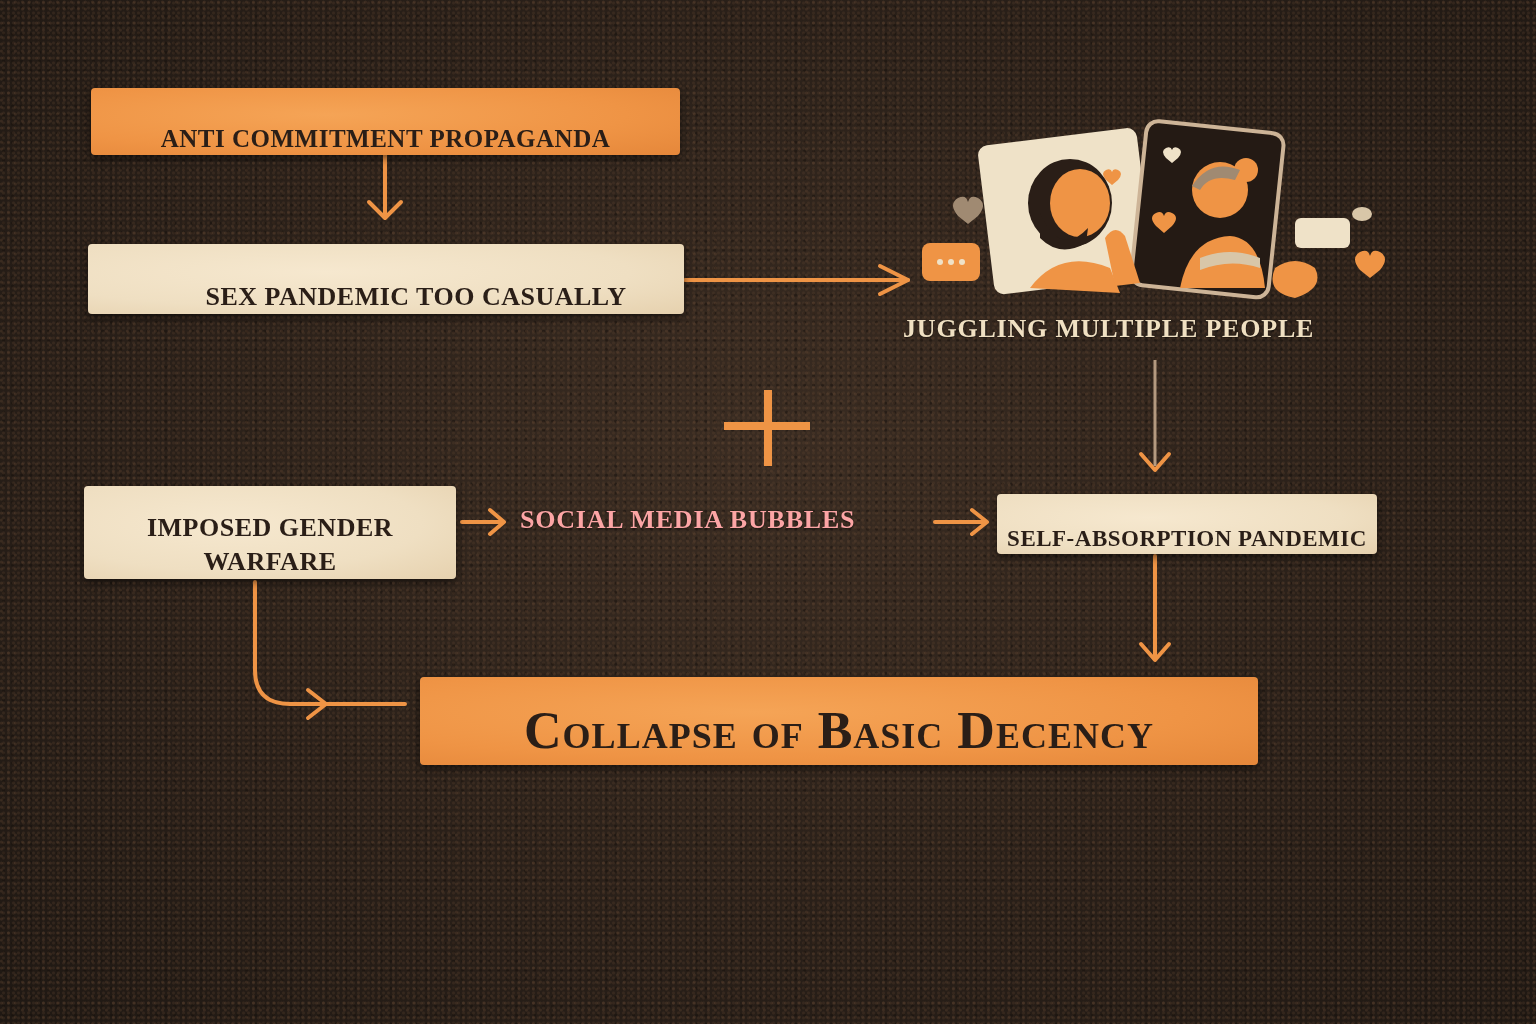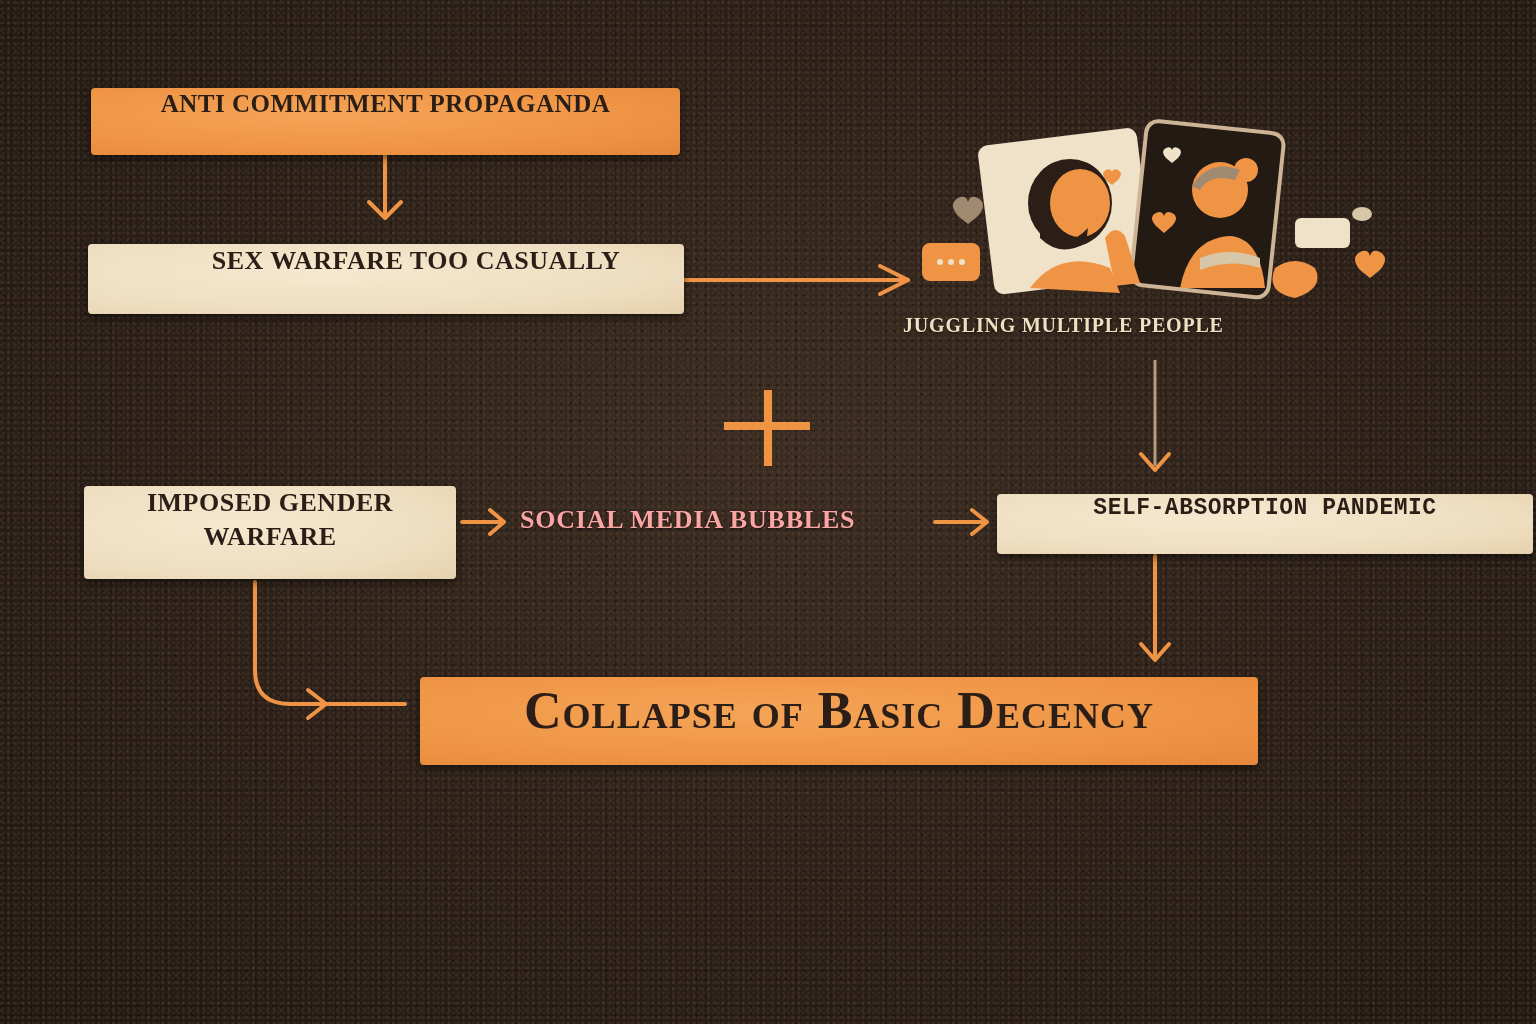--- a/index.html
+++ b/index.html
@@ -8,21 +8,21 @@
     background-color: #2b2119;
     background-image:
       radial-gradient(circle at 20% 30%, rgba(120,85,60,0.25) 0 1px, transparent 2px),
       radial-gradient(circle at 70% 60%, rgba(90,65,45,0.30) 0 1px, transparent 2px),
       radial-gradient(circle at 40% 80%, rgba(20,14,10,0.45) 0 1px, transparent 2px),
       radial-gradient(ellipse at 50% 45%, #3a2c22 0%, #2a2019 55%, #1f1813 100%);
     background-size: 7px 7px, 5px 5px, 9px 9px, 100% 100%;
     font-family: "Liberation Serif", "DejaVu Serif", serif;
   }
   .box {
-    position: absolute; display: flex; align-items: flex-start; justify-content: center;
+    position: absolute; display: flex; align-items: flex-end; justify-content: center;
     text-align: center; font-weight: bold; color: #2a1e17; border-radius: 4px;
     box-shadow: 0 3px 8px rgba(0,0,0,0.55);
     letter-spacing: 0.5px; line-height: 1.3;
   }
   .orange {
     background: radial-gradient(ellipse at 40% 40%, #f5a456 0%, #ef9445 60%, #e5873a 100%);
   }
   .cream {
     background: radial-gradient(ellipse at 40% 40%, #f6e8cf 0%, #efdfc2 60%, #e6d1ae 100%);
   }
@@ -60,21 +60,21 @@
     <polyline points="1141,454 1155,470 1169,454"></polyline>
   </g>
   <line x1="1155" y1="360" x2="1155" y2="466" stroke="#b49a80" stroke-width="3"></line>
 </svg>
 
 <div class="box orange" style="left:91px; top:88px; width:589px; height:67px; font-size:25px;">
   <span>ANTI COMMITMENT PROPAGANDA</span>
 </div>
 
 <div class="box cream" style="left:88px; top:244px; width:596px; height:70px; font-size:26px; padding-left:60px; box-sizing:border-box;">
-  <span>SEX WARFARE TOO CASUALLY</span>
+  <span>SEX PANDEMIC TOO CASUALLY</span>
 </div>
 
 <div style="position:absolute; left:910px; top:118px; width:480px; height:190px;">
   <svg width="480" height="190" viewBox="0 0 480 190">
 
     <g transform="rotate(-7 140 90)">
       <rect x="75" y="20" width="160" height="150" rx="10" fill="#efe2c8"></rect>
     </g>
 
     <ellipse cx="160" cy="85" rx="42" ry="44" fill="#2a1e17"></ellipse>
@@ -106,36 +106,36 @@
       <circle cx="30" cy="144" r="3" fill="#efe2c8"></circle>
         <circle cx="41" cy="144" r="3" fill="#efe2c8"></circle>
         <circle cx="52" cy="144" r="3" fill="#efe2c8"></circle>
     </g>
     <rect x="385" y="100" width="55" height="30" rx="6" fill="#efe2c8"></rect>
     <path d="M365 150 q20 -14 40 0 q10 20 -20 30 q-30 -6 -20 -30z" fill="#ef9445"></path>
     <ellipse cx="452" cy="96" rx="10" ry="7" fill="#d8c6a8"></ellipse>
   </svg>
 </div>
 
-<div class="label" style="left:903px; top:314px; font-size:20px; color:#f0e0c2;">
+<div class="label" style="left:903px; top:314px; font-size:26px; color:#f0e0c2;">
   <span>JUGGLING MULTIPLE PEOPLE</span>
 </div>
 
 <div style="position:absolute; left:724px; top:390px; width:86px; height:76px;">
   <div style="position:absolute; left:40px; top:0; width:8px; height:76px; background:#ef9445;"></div>
   <div style="position:absolute; left:0; top:32px; width:86px; height:8px; background:#ef9445;"></div>
 </div>
 
 <div class="box cream" style="left:84px; top:486px; width:372px; height:93px; font-size:26px; padding:0 20px; box-sizing:border-box;">
   <span>IMPOSED GENDER WARFARE</span>
 </div>
 
 <div class="label" style="left:520px; top:505px; font-size:26px;">
   <span>SOCIAL MEDIA BUBBLES</span>
 </div>
 
-<div class="box cream" style="left:997px; top:494px; width:536px; height:60px; font-size:23px;font-family:Liberation Mono, monospace;">
+<div class="box cream" style="left:997px; top:494px; width:380px; height:60px; font-size:23px;">
   <span>SELF-ABSORPTION PANDEMIC</span>
 </div>
 
 <div class="box orange smallcaps" style="left:420px; top:677px; width:838px; height:88px; font-size:52px; letter-spacing:1px;">
   <span>Collapse of Basic Decency</span>
 </div>
 
 </body></html>

